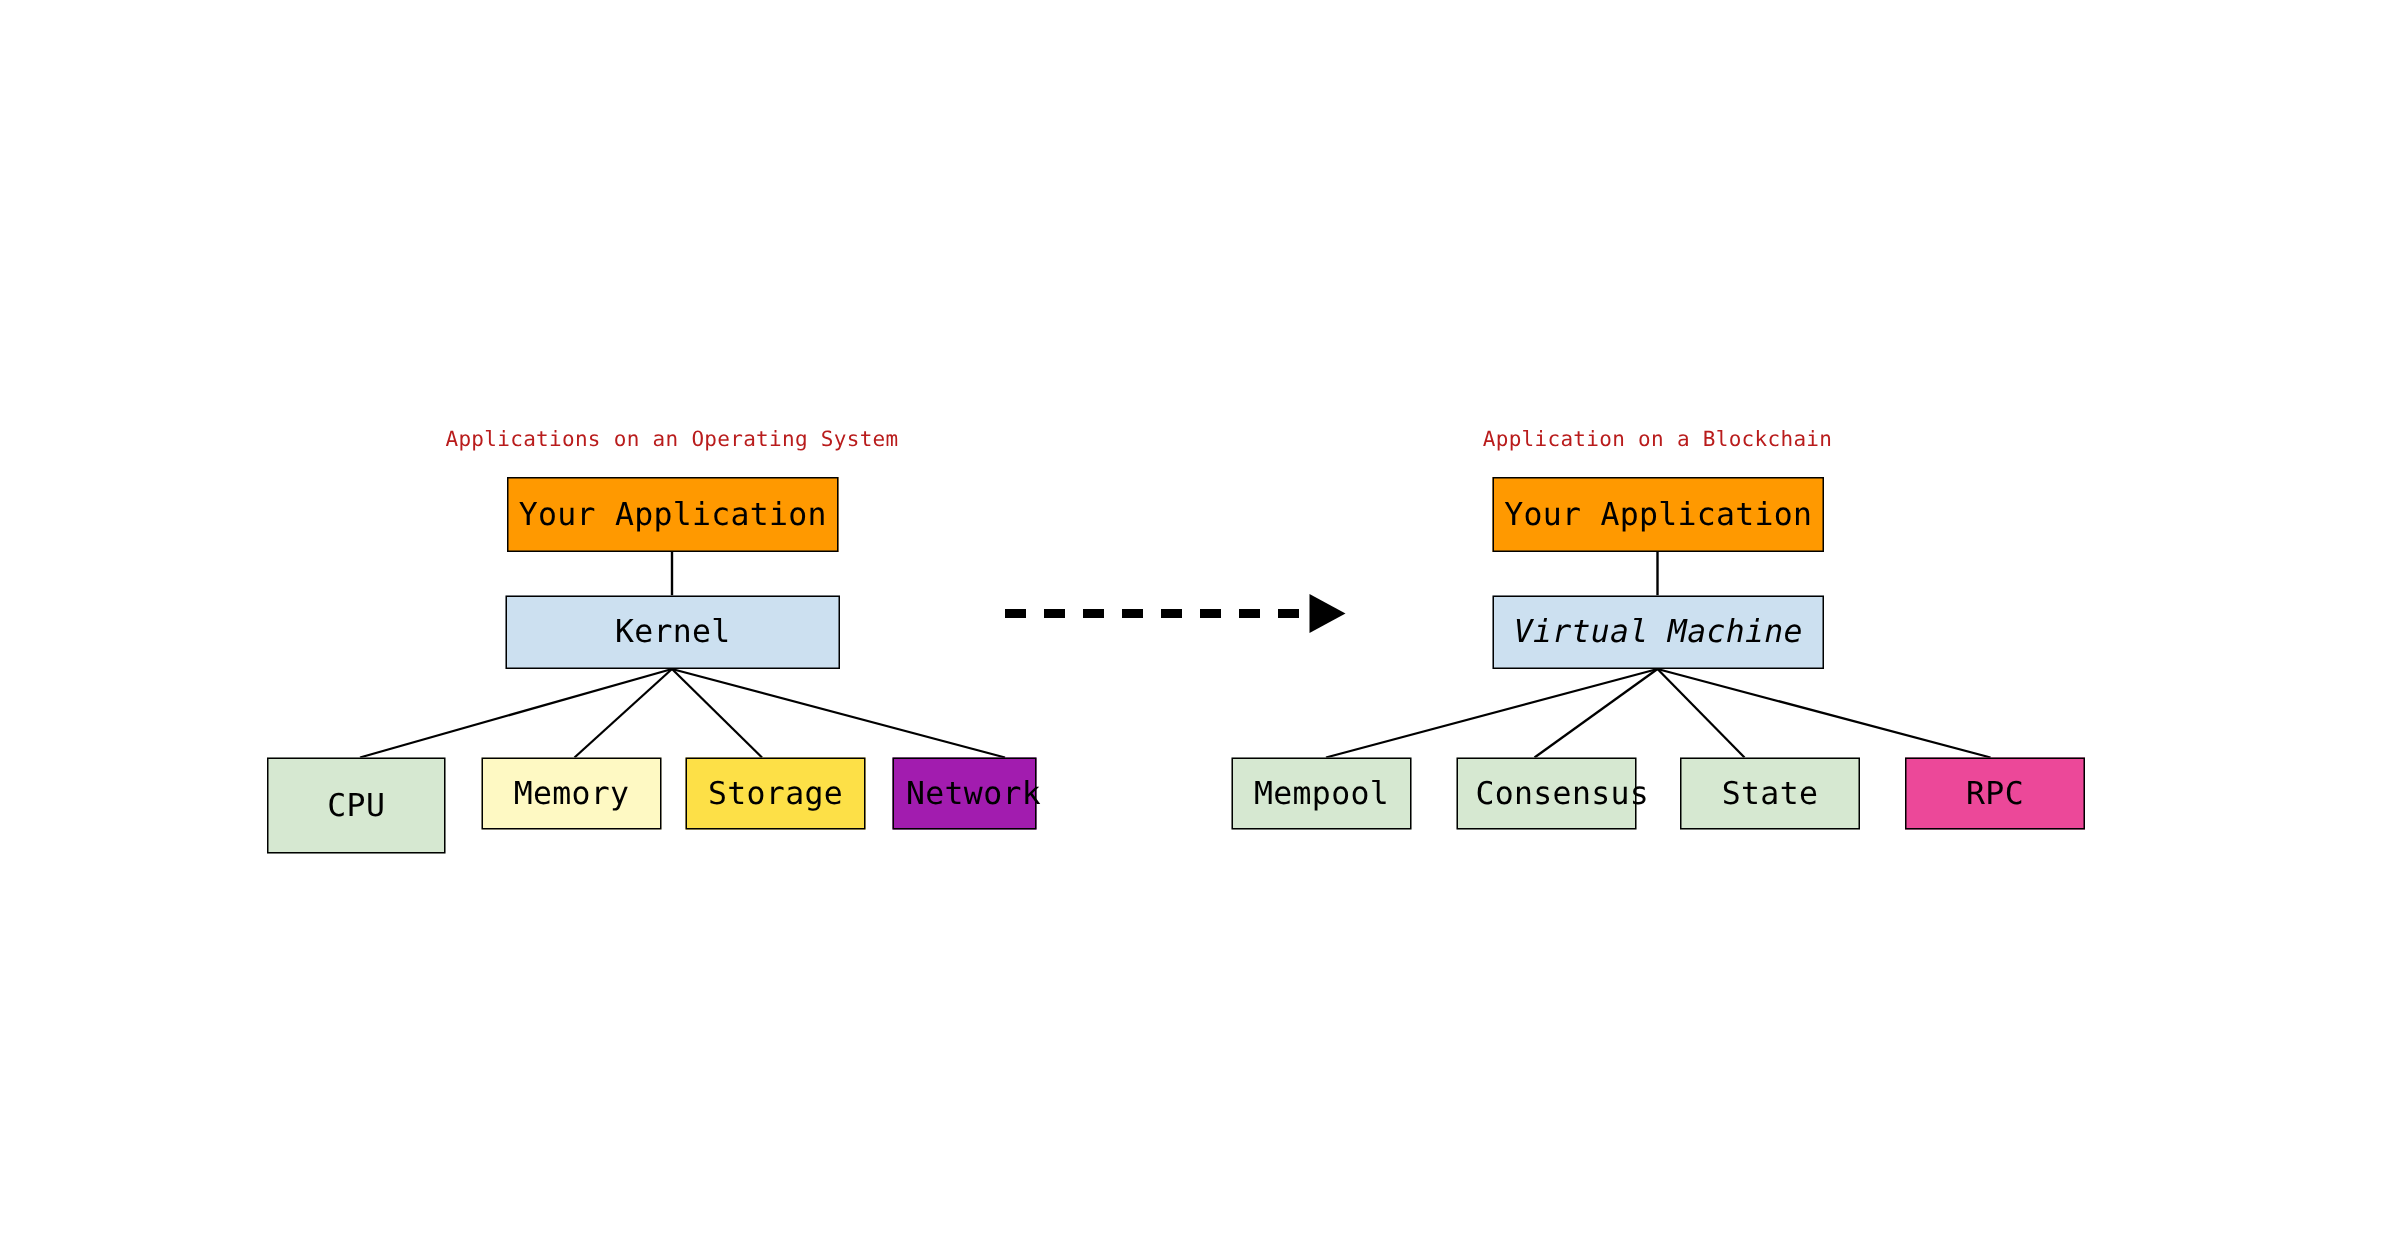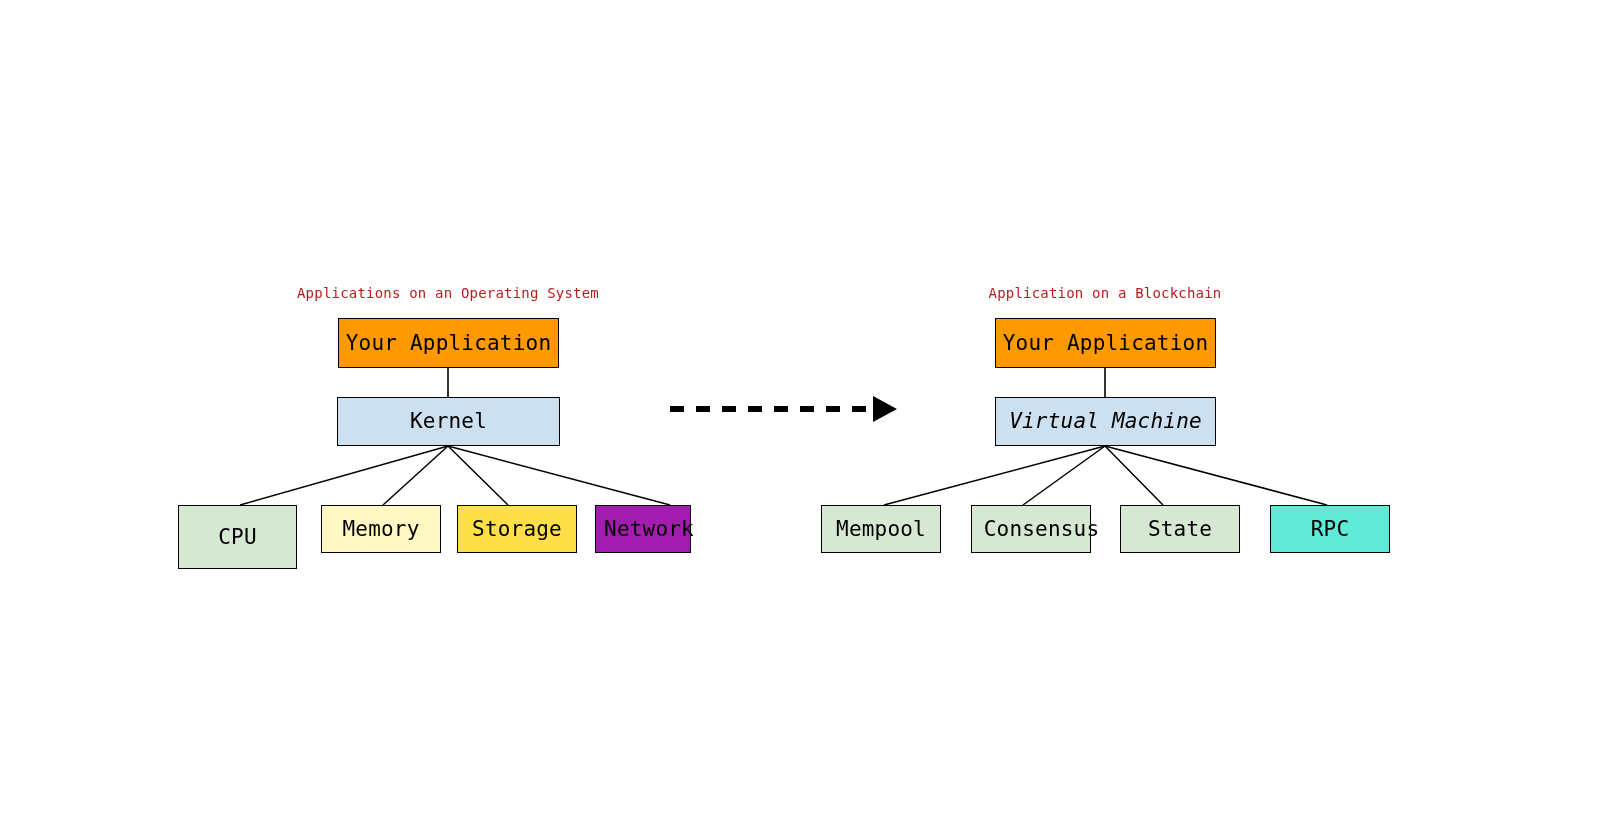--- a/index.html
+++ b/index.html
@@ -100,16 +100,16 @@
       <div class="node leaf" style="left: 178px; top: 505px; width: 119px; height: 64px; background: rgb(214, 232, 209);">CPU</div>
       <div class="node leaf" style="left: 321px; top: 505px; width: 120px; height: 48px; background: #fef9c3;">Memory</div>
       <div class="node leaf" style="left: 457px; top: 505px; width: 120px; height: 48px; background: #fde047;">Storage</div>
       <div class="node leaf" style="left: 595px; top: 505px; width: 96px; height: 48px; background: #a21caf; padding-left: 12px;">Network</div>
       <div class="group-title" style="left: 1105px; top: 286px;">Application on a Blockchain</div>
       <div class="node app" style="left: 995px; top: 318px; width: 221px; height: 50px; background: rgb(255, 153, 0);">Your Application</div>
       <div class="node layer" style="left: 995px; top: 397px; width: 221px; height: 49px; background: rgb(204, 224, 240); font-style: italic;">Virtual Machine</div>
       <div class="node leaf" style="left: 821px; top: 505px; width: 120px; height: 48px; background: rgb(214, 232, 209);">Mempool</div>
       <div class="node leaf" style="left: 971px; top: 505px; width: 120px; height: 48px; background: rgb(214, 232, 209); padding-left: 21px;">Consensus</div>
       <div class="node leaf" style="left: 1120px; top: 505px; width: 120px; height: 48px; background: rgb(214, 232, 209);">State</div>
-      <div class="node leaf" style="left: 1270px; top: 505px; width: 120px; height: 48px; background: #5eead4;">RPC</div>
+      <div class="node leaf" style="left: 1270px; top: 505px; width: 120px; height: 48px; background: #ec4899;">RPC</div>
     </div>
 
 </div>
 
 </body></html>

